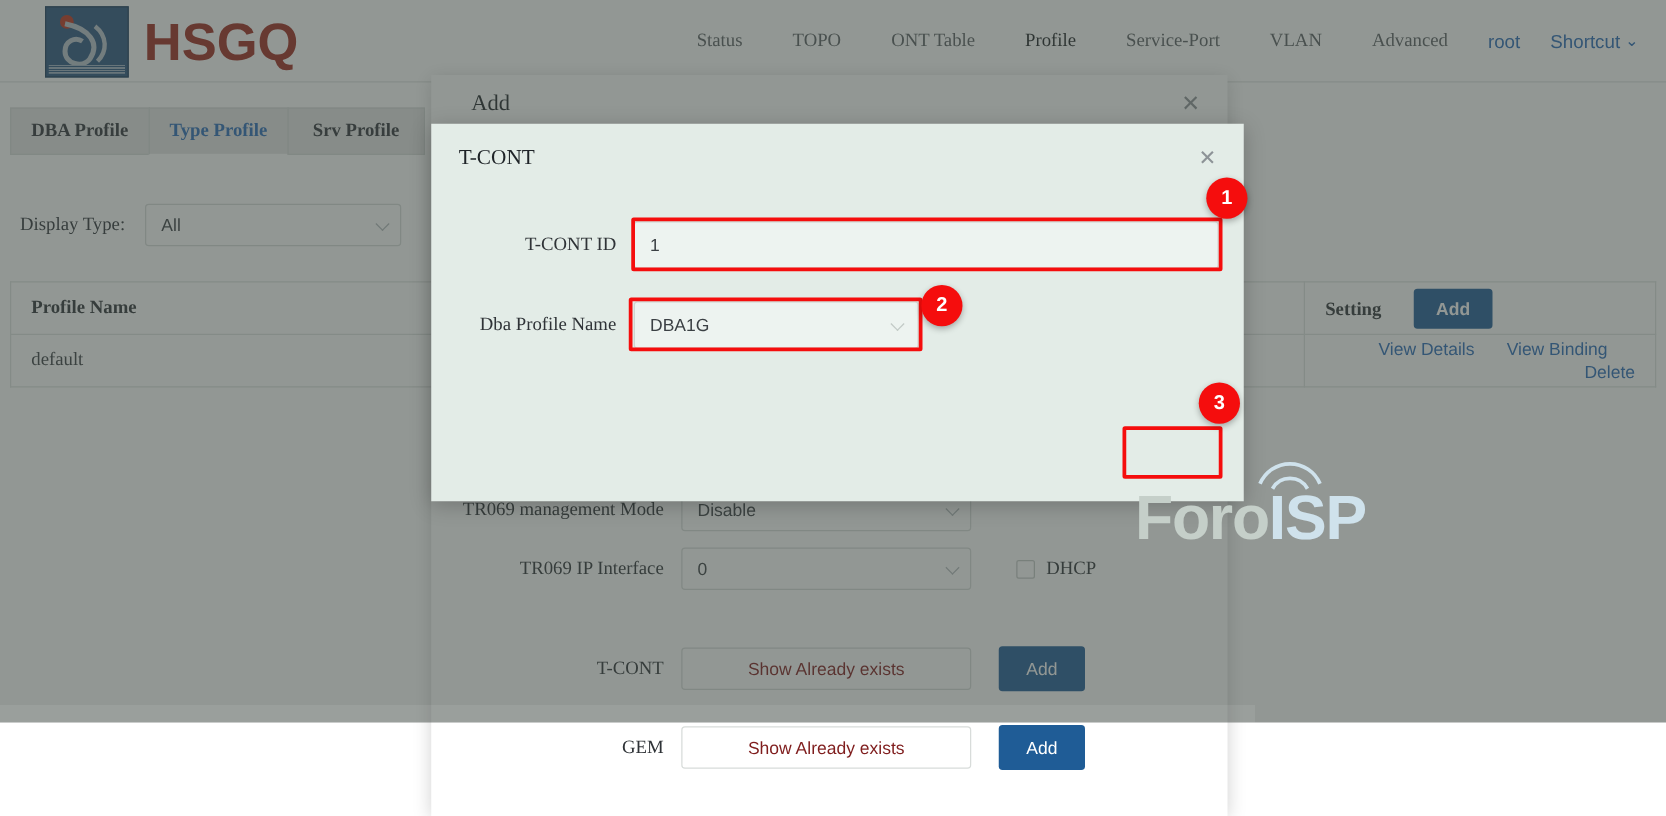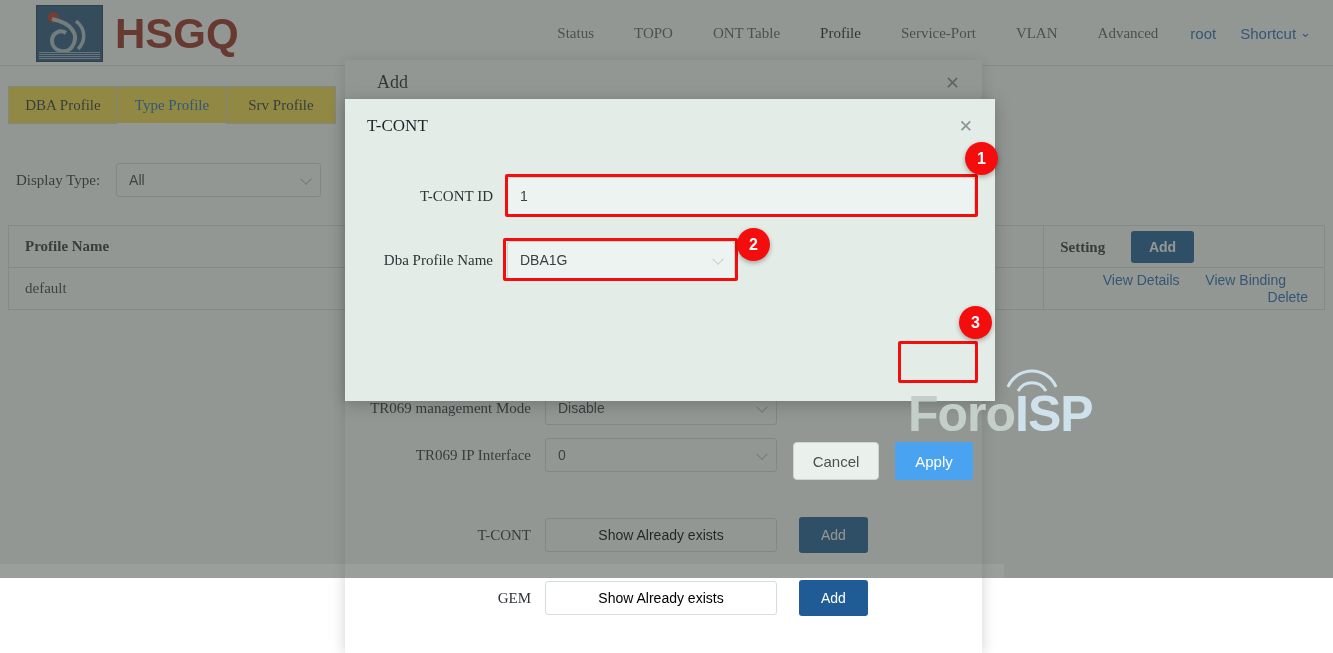--- a/index.html
+++ b/index.html
@@ -47,23 +47,23 @@
   }
   .nav-item.active { color: #1b1f22; font-weight: normal; }
   .nav-link {
     font-family: "Liberation Sans", sans-serif; font-size: 15px; color: #2b6cb8;
     padding: 0 12px; cursor: pointer; white-space: nowrap;
   }
   .nav-chevron { color: #2b6cb8; font-size: 13px; padding-right: 14px; cursor: pointer; }
 
   .tabstrip { position: absolute; left: 8px; top: 86px; display: flex; }
   .tab {
-    min-width: 110px; height: 38px; border: 1px solid #d8dcda; background: #fde047;
+    min-width: 110px; height: 38px; border: 1px solid #d8dcda; background: #e5e5e5;
     display: flex; align-items: center; justify-content: center;
-    font-size: 15px; color: #30343a; margin-right: -1px; cursor: pointer; padding: 0 16px;
+    font-size: 15px; color: #30343a; margin-right: -1px; cursor: pointer; padding: 0 16px; font-weight: bold;
   }
   .tab.active { color: #2b6cb8; border-bottom-color: #fff; }
 
   .filterbar { position: absolute; left: 16px; top: 163px; display: flex; align-items: center; }
   .filter-label { font-size: 15px; color: #30343a; margin-right: 16px; }
   .select-box {
     width: 205px; height: 34px; border: 1px solid #d8dcda; background: #fff;
     display: flex; align-items: center; padding: 0 12px; position: relative;
     font-family: "Liberation Sans", sans-serif; font-size: 14px; color: #3b4044;
     border-radius: 3px; cursor: pointer;
@@ -121,21 +121,21 @@
   .fld {
     width: 232px; height: 34px; border: 1px solid #d8dcda; background: #fff;
     display: flex; align-items: center; padding: 0 12px; position: relative;
     font-family: "Liberation Sans", sans-serif; font-size: 14px; color: #3b4044;
     border-radius: 3px;
   }
   .fld .chev {
     position: absolute; right: 10px; top: 50%; transform: translateY(-60%) rotate(45deg);
     width: 8px; height: 8px; border-right: 1.5px solid #b6bcbf; border-bottom: 1.5px solid #b6bcbf;
   }
-  .fld.btnish { justify-content: center; cursor: pointer; color: #000000; }
+  .fld.btnish { justify-content: center; cursor: pointer; color: #7f1d1d; }
   .chk {
     width: 15px; height: 15px; border: 1px solid #c5cac7; background: #fff;
     border-radius: 2px; margin-right: 9px;
   }
   .chk-label { font-size: 15px; color: #2f3337; }
 
   
   .tcont-modal {
     position: absolute; left: 345px; top: 99px; width: 650px; height: 302px;
     background: #e3ece7; z-index: 40; box-shadow: 0 3px 16px rgba(0,0,0,0.22);
@@ -324,24 +324,20 @@
     </div>
 
     <div class="watermark">
       <svg class="wm-wifi" width="56" height="26" viewBox="0 0 56 26">
         <path d="M4 20 A26 26 0 0 1 52 20" fill="none" stroke="#cfe2ec" stroke-width="3"></path>
         <path d="M14 24 A16 16 0 0 1 42 24" fill="none" stroke="#cfe2ec" stroke-width="3"></path>
       </svg>
       <span class="wm-foro">Foro</span><span class="wm-isp">ISP</span>
     </div>
 
-    <div class="m-actions">
-      <button class="btn-cancel">Cancel</button>
-      <button class="btn-apply">Apply</button>
-    </div>
   </div>
 
   <div class="hl-box" style="left:505px; top:174px; width:473px; height:43px;"></div>
   <div class="hl-box" style="left:503px; top:238px; width:235px; height:43px;"></div>
   <div class="hl-box" style="left:898px; top:341px; width:80px; height:42px;"></div>
 
   <div class="step-badge" style="left:965px; top:142px;">1</div>
   <div class="step-badge" style="left:737px; top:228px;">2</div>
   <div class="step-badge" style="left:959px; top:306px;">3</div>
 

